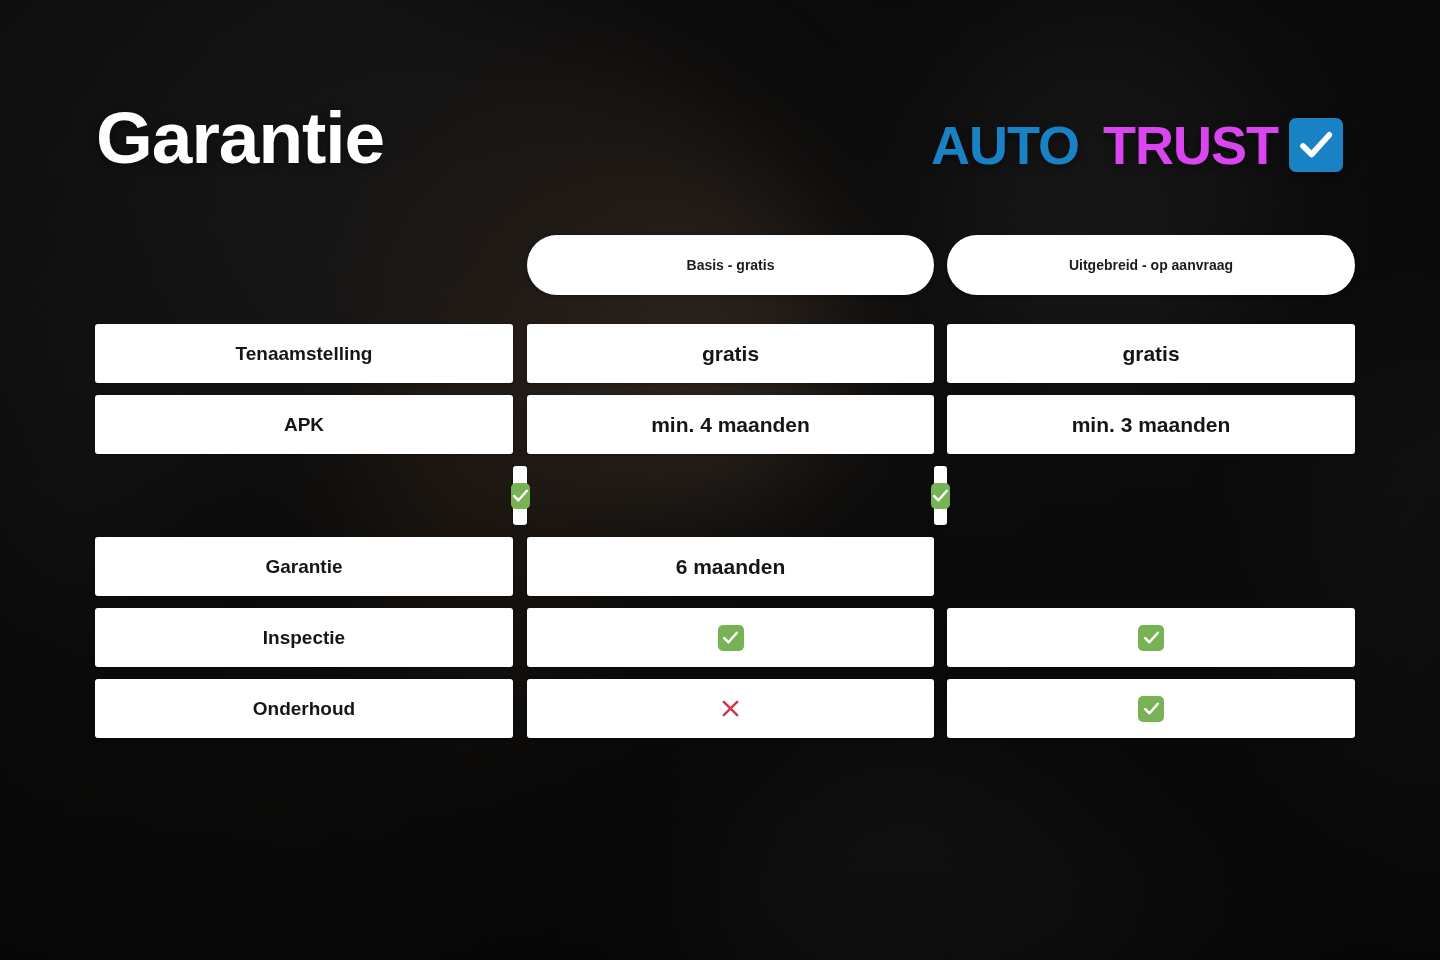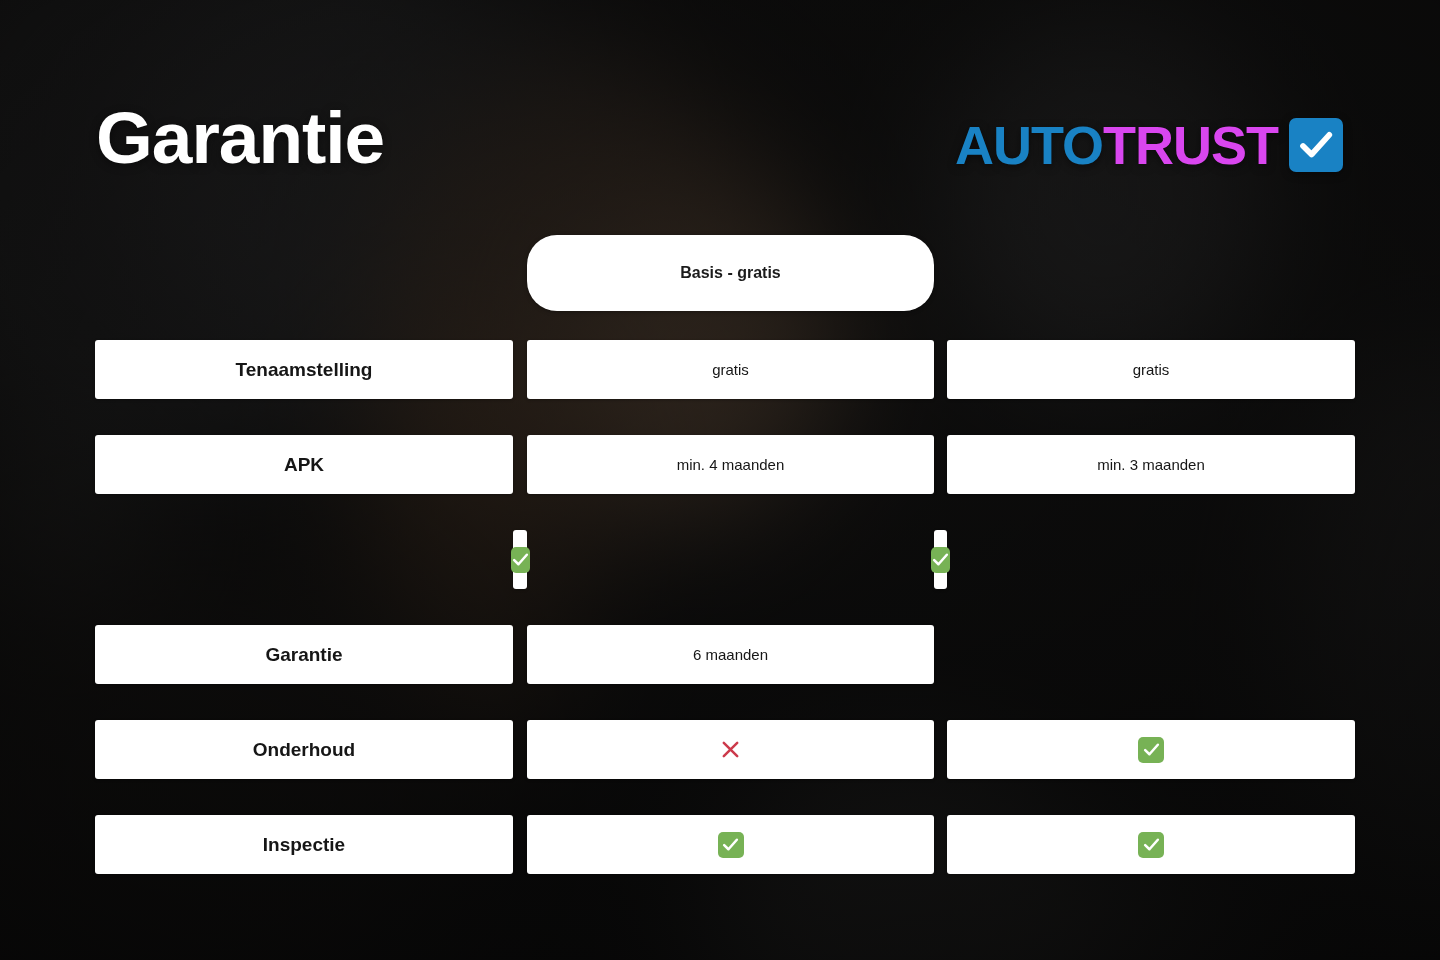--- a/index.html
+++ b/index.html
@@ -57,53 +57,54 @@
   #page-title {
     position:absolute; left:96px; top:101px;
     font-size:73px; font-weight:bold; color:#ffffff;
     letter-spacing:-1px; line-height:1;
     text-shadow:0 2px 10px rgba(0,0,0,.45);
   }
 
   
   #logo { position:absolute; right:97px; top:118px; display:flex; align-items:center; }
   #logo .word { font-size:54px; font-weight:bold; letter-spacing:-1px; line-height:1;
-                text-shadow:0 2px 8px rgba(0,0,0,.5); }
+                text-shadow:0 2px 8px rgba(0,0,0,.5);margin-left:24px; }
   #logo .auto  { color:#1982c4; }
   #logo .trust { color:#d946ef; }
   #logo .logo-check {
     width:54px; height:54px; margin-left:11px; border-radius:7px;
     background:#1982c4; display:flex; align-items:center; justify-content:center;
     box-shadow:0 2px 8px rgba(0,0,0,.4);
   }
   #logo .logo-check svg { width:38px; height:38px; display:block; }
 
   
   #compare-table {
     position:absolute; left:95px; top:235px; width:1250px;
   }
   .grid-row { display:grid; grid-template-columns:418px 14px 407px 13px 408px; }
 
   
   .header-row { margin-bottom:29px; }
   .pill {
-    height:76px; background:#ffffff; border-radius:30px;
+    height:60px; background:#ffffff; border-radius:30px;
     display:flex; align-items:center; justify-content:center;
-    font-size:16px; font-weight:bold; color:#1c1c1c;
+    font-size:14px; font-weight:bold; color:#1c1c1c;
     box-shadow:0 1px 4px rgba(0,0,0,.35);
   }
   .pill.spacer { background:transparent; box-shadow:none; }
 
   
-  .data-row { margin-bottom:36px; }
+  .data-row { margin-bottom:12px; }
   .cell {
     height:59px; background:#ffffff; border-radius:3px;
     display:flex; align-items:center; justify-content:center;
-    font-size:15px; color:#161616;
+    font-size:21px; color:#161616;
     box-shadow:0 1px 3px rgba(0,0,0,.30);
+    font-weight:bold;
   }
   .cell.label { font-weight:bold; font-size:19px; }
   .cell.gap { background:transparent; box-shadow:none; }
 
   
   .mark-yes {
     width:26px; height:26px; border-radius:5px; background:#77b255;
     display:flex; align-items:center; justify-content:center;
   }
   .mark-yes svg { width:19px; height:19px; display:block; }
@@ -144,20 +145,21 @@
     </span>
   </div>
 
   <div id="compare-table">
 
     <div class="grid-row header-row">
       <div class="pill spacer"></div>
       <div class="pill spacer"></div>
       <div class="pill">Basis - gratis</div>
       <div class="pill spacer"></div>
+      <div class="pill">Uitgebreid - op aanvraag</div>
     </div>
 
     <div id="rows-container">
         <div class="grid-row data-row">
           <div class="cell label">Tenaamstelling</div>
           <div class="cell gap"></div>
           <div class="cell">gratis</div>
           <div class="cell gap"></div>
           <div class="cell">gratis</div>
         </div>
@@ -186,45 +188,45 @@
             </span>
           </div>
         </div>
         <div class="grid-row data-row">
           <div class="cell label">Garantie</div>
           <div class="cell gap"></div>
           <div class="cell">6 maanden</div>
           <div class="cell gap"></div>
         </div>
         <div class="grid-row data-row">
+          <div class="cell label">Inspectie</div>
+          <div class="cell gap"></div>
+          <div class="cell">
+            <span class="mark-yes">
+              <svg viewBox="0 0 24 24" aria-hidden="true">
+                <path d="M4 12.8 L9.4 18 L20 6" fill="none" stroke="#ffffff" stroke-width="3.2" stroke-linecap="round" stroke-linejoin="round"></path>
+              </svg>
+            </span>
+          </div>
+          <div class="cell gap"></div>
+          <div class="cell">
+            <span class="mark-yes">
+              <svg viewBox="0 0 24 24" aria-hidden="true">
+                <path d="M4 12.8 L9.4 18 L20 6" fill="none" stroke="#ffffff" stroke-width="3.2" stroke-linecap="round" stroke-linejoin="round"></path>
+              </svg>
+            </span>
+          </div>
+        </div>
+        <div class="grid-row data-row">
           <div class="cell label">Onderhoud</div>
           <div class="cell gap"></div>
           <div class="cell">
             <span class="mark-no">
               <svg viewBox="0 0 24 24" aria-hidden="true">
                 <path d="M5 5 L19 19 M19 5 L5 19" fill="none" stroke="#cc3a4b" stroke-width="2.6" stroke-linecap="round"></path>
-              </svg>
-            </span>
-          </div>
-          <div class="cell gap"></div>
-          <div class="cell">
-            <span class="mark-yes">
-              <svg viewBox="0 0 24 24" aria-hidden="true">
-                <path d="M4 12.8 L9.4 18 L20 6" fill="none" stroke="#ffffff" stroke-width="3.2" stroke-linecap="round" stroke-linejoin="round"></path>
-              </svg>
-            </span>
-          </div>
-        </div>
-        <div class="grid-row data-row">
-          <div class="cell label">Inspectie</div>
-          <div class="cell gap"></div>
-          <div class="cell">
-            <span class="mark-yes">
-              <svg viewBox="0 0 24 24" aria-hidden="true">
-                <path d="M4 12.8 L9.4 18 L20 6" fill="none" stroke="#ffffff" stroke-width="3.2" stroke-linecap="round" stroke-linejoin="round"></path>
               </svg>
             </span>
           </div>
           <div class="cell gap"></div>
           <div class="cell">
             <span class="mark-yes">
               <svg viewBox="0 0 24 24" aria-hidden="true">
                 <path d="M4 12.8 L9.4 18 L20 6" fill="none" stroke="#ffffff" stroke-width="3.2" stroke-linecap="round" stroke-linejoin="round"></path>
               </svg>
             </span>

